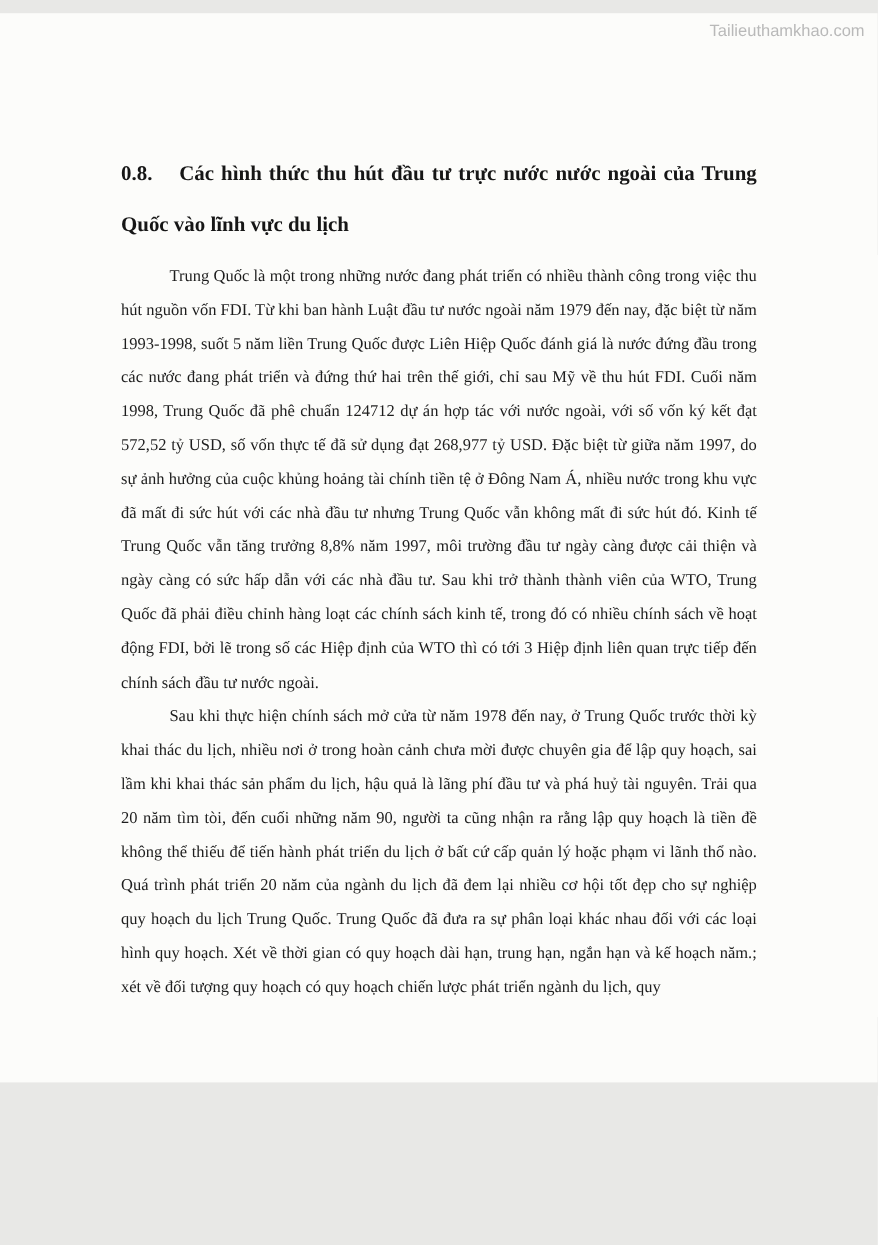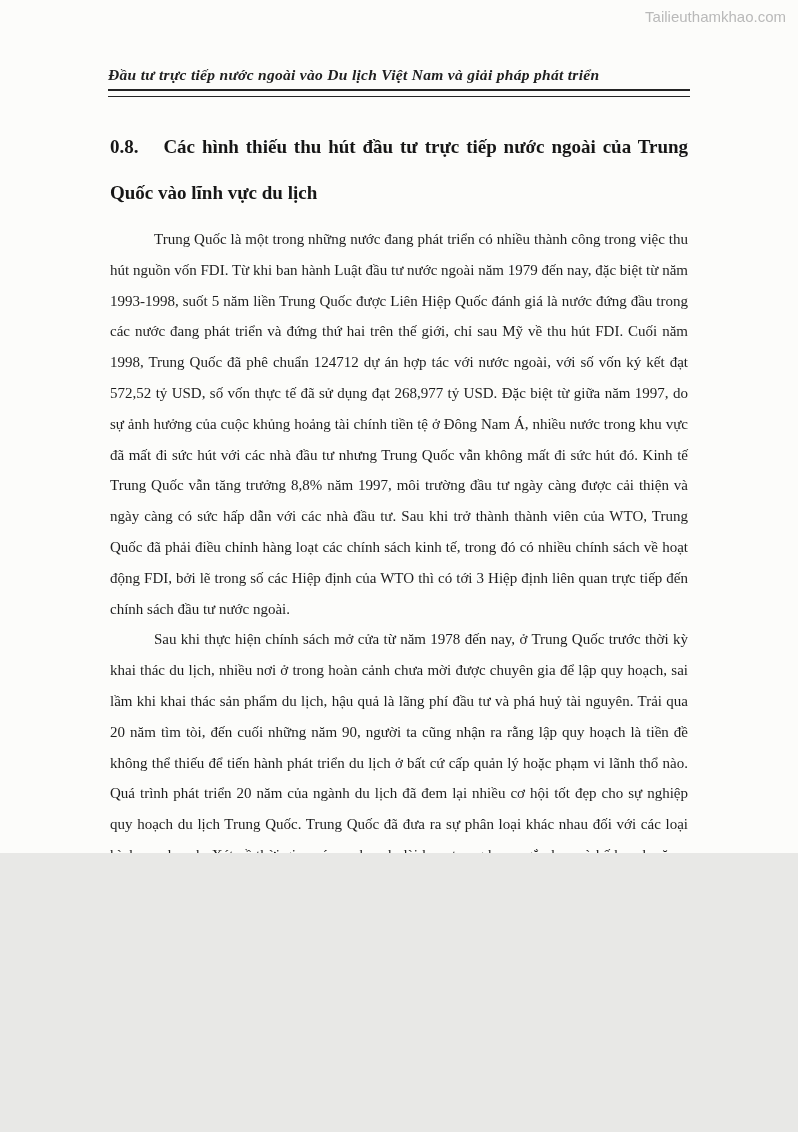--- a/index.html
+++ b/index.html
@@ -3,22 +3,22 @@
 <meta charset="utf-8">
 <style>
   html, body {
     margin: 0;
     padding: 0;
     background: #e8e8e6;
   }
   .page {
     position: relative;
     width: 798px;
-    height: 853px;
-    margin: 0 auto;
+    height: 972px;
+    margin: 12px auto;
     background: #fcfcfa;
     overflow: hidden;
     font-family: "Liberation Serif", "DejaVu Serif", serif;
     color: #1c1c1c;
   }
   .watermark {
     position: absolute;
     top: 8px;
     right: 12px;
     font-family: "Liberation Sans", sans-serif;
@@ -106,29 +106,25 @@
     color: #222;
   }
 </style>
 </head>
 <body>
 
 <div class="page">
 
   <div class="watermark">Tailieuthamkhao.com</div>
 
-  <div class="header">
-    <div class="header-title">Đầu tư trực tiếp nước ngoài vào Du lịch Việt Nam và giải pháp phát triển</div>
-    <div class="header-rule"></div>
-  </div>
 
   <div class="content">
     <h1 class="heading">
       <span class="heading-number">0.8.</span>
-      <span class="heading-text">Các hình thiếu thu hút đầu tư trực tiếp nước ngoài của Trung Quốc vào lĩnh vực du lịch</span>
+      <span class="heading-text">Các hình thức thu hút đầu tư trực nước nước ngoài của Trung Quốc vào lĩnh vực du lịch</span>
     </h1>
 
     <p class="para">Trung Quốc là một trong những nước đang phát triển có nhiều thành công trong việc thu hút nguồn vốn FDI. Từ khi ban hành Luật đầu tư nước ngoài năm 1979 đến nay, đặc biệt từ năm 1993-1998, suốt 5 năm liền Trung Quốc được Liên Hiệp Quốc đánh giá là nước đứng đầu trong các nước đang phát triển và đứng thứ hai trên thế giới, chỉ sau Mỹ về thu hút FDI. Cuối năm 1998, Trung Quốc đã phê chuẩn 124712 dự án hợp tác với nước ngoài, với số vốn ký kết đạt 572,52 tỷ USD, số vốn thực tế đã sử dụng đạt 268,977 tỷ USD. Đặc biệt từ giữa năm 1997, do sự ảnh hưởng của cuộc khủng hoảng tài chính tiền tệ ở Đông Nam Á, nhiều nước trong khu vực đã mất đi sức hút với các nhà đầu tư nhưng Trung Quốc vẫn không mất đi sức hút đó. Kinh tế Trung Quốc vẫn tăng trưởng 8,8% năm 1997, môi trường đầu tư ngày càng được cải thiện và ngày càng có sức hấp dẫn với các nhà đầu tư. Sau khi trở thành thành viên của WTO, Trung Quốc đã phải điều chỉnh hàng loạt các chính sách kinh tế, trong đó có nhiều chính sách về hoạt động FDI, bởi lẽ trong số các Hiệp định của WTO thì có tới 3 Hiệp định liên quan trực tiếp đến chính sách đầu tư nước  ngoài.</p>
 
     <p class="para">Sau khi thực hiện chính sách mở cửa từ năm 1978 đến nay, ở Trung Quốc trước thời kỳ khai thác du lịch, nhiều nơi ở trong hoàn cảnh chưa mời được chuyên gia để lập quy hoạch, sai lầm khi khai thác sản phẩm du lịch, hậu quả là lãng phí đầu tư và phá huỷ tài nguyên. Trải qua 20 năm tìm tòi, đến cuối những năm 90, người ta cũng nhận ra rằng lập quy hoạch là tiền đề không thể thiếu để tiến hành phát triển du lịch ở bất cứ cấp quản lý hoặc phạm vi lãnh thổ nào. Quá trình phát triển 20 năm của ngành du lịch đã đem lại nhiều cơ hội tốt đẹp cho sự nghiệp quy hoạch du lịch Trung Quốc. Trung Quốc đã đưa ra sự phân loại khác nhau đối với các loại hình quy hoạch. Xét về thời gian có quy hoạch dài hạn, trung hạn, ngắn hạn và kế hoạch năm.; xét về đối tượng quy hoạch có quy hoạch chiến lược phát triển ngành du lịch, quy</p>
   </div>
 
   <div class="footer">
     <div class="footer-rule"></div>
     <div class="footer-row">

